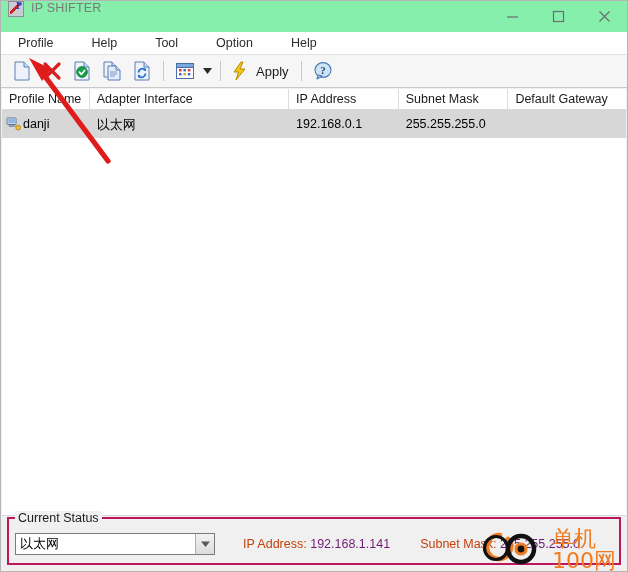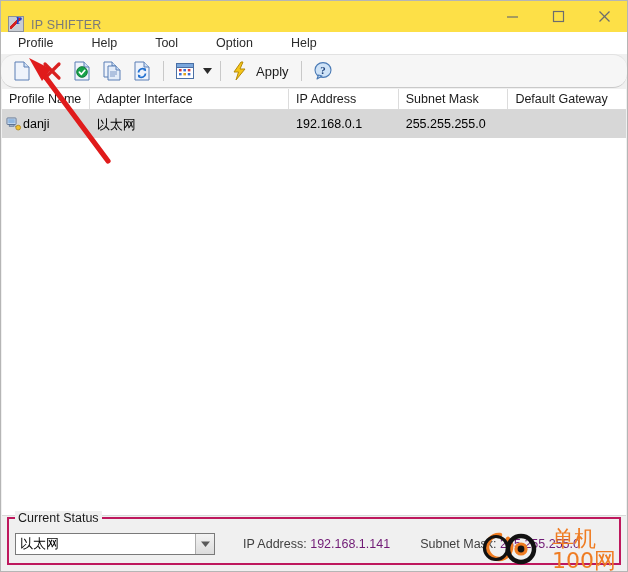--- a/index.html
+++ b/index.html
@@ -9,22 +9,22 @@
     font-size:12.5px;
     background:#ffffff;
     -webkit-font-smoothing:antialiased;
   }
   .window{
     position:relative;width:628px;height:572px;box-sizing:border-box;
     border:1px solid #b5b5b5;background:#f0f0f0;
   }
   
   .titlebar{
-    position:relative;height:31px;background:#fde047;
-    display:flex;align-items:flex-end;
+    position:relative;height:31px;background:#86efac;
+    display:flex;align-items:flex-start;
   }
   .app-icon{
     width:16px;height:16px;margin-left:7px;margin-right:7px;flex:0 0 auto;
     background:#c8ccd4;border:1px solid #8b8f96;position:relative;box-sizing:border-box;
   }
   .app-icon::before{
     content:"";position:absolute;left:1px;top:1px;width:11px;height:11px;
     background:linear-gradient(135deg,transparent 40%,#d42020 40%,#d42020 58%,transparent 58%);
   }
   .app-icon::after{
@@ -34,21 +34,21 @@
   .app-title{color:#7a7a7a;font-size:12.5px;letter-spacing:.2px;}
   .win-btns{position:absolute;right:0;top:0;height:31px;display:flex;}
   .win-btn{width:46px;height:31px;display:flex;align-items:center;justify-content:center;}
   .win-btn svg{display:block;}
   
   .menubar{height:22px;background:#ffffff;display:flex;align-items:center;padding-left:8px;gap:20px;}
   .menu-item{padding:2px 9px;color:#2b2b2b;font-size:12.5px;cursor:default;}
   
   .toolbar{
     height:34px;background:#f6f6f6;border-top:1px solid #e2e2e2;border-bottom:1px solid #c9c9c9;
-    display:flex;align-items:center;padding-left:6px;box-sizing:border-box;border-radius:14px;
+    display:flex;align-items:center;padding-left:6px;box-sizing:border-box;
   }
   .tb-btn{width:30px;height:28px;display:flex;align-items:center;justify-content:center;}
   .tb-sep{width:1px;height:20px;background:#c9c9c9;margin:0 6px;}
   .tb-apply{display:flex;align-items:center;gap:5px;padding:2px 6px 2px 2px;}
   .tb-apply .lbl{font-size:13px;color:#1b1b1b;}
   .dd-arrow{width:14px;height:28px;display:flex;align-items:center;justify-content:center;}
   
   .listview{
     position:absolute;left:1px;right:1px;top:88px;height:426px;background:#ffffff;
     border-bottom:1px solid #d9d9d9;overflow:hidden;
@@ -82,21 +82,21 @@
   }
   .combo-val{
     flex:1;padding-left:4px;font-size:13px;color:#000;
     font-family:"DejaVu Sans",sans-serif;white-space:nowrap;overflow:hidden;
   }
   .combo-btn{
     width:18px;height:20px;background:linear-gradient(#f3f3f3,#dcdcdc);
     border-left:1px solid #adadad;display:flex;align-items:center;justify-content:center;
   }
   .st-field{margin-left:28px;font-size:12.5px;white-space:nowrap;}
-  .st-field .k{color:#404040;}
+  .st-field .k{color:#c2410c;}
   .st-field .v{color:#701a75;}
   .st-field.sm{margin-left:30px;}
   
   .annot{position:absolute;left:0;top:0;width:628px;height:572px;pointer-events:none;}
   
   .watermark{position:absolute;left:473px;top:527px;width:152px;height:44px;pointer-events:none;}
   .wm-text{
     position:absolute;left:78px;top:0px;font-family:"DejaVu Sans",sans-serif;
     color:#ef7c22;line-height:1;
   }

